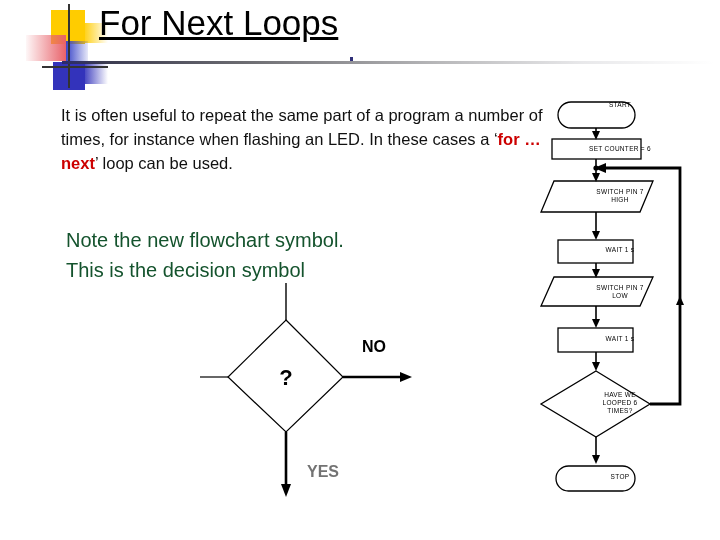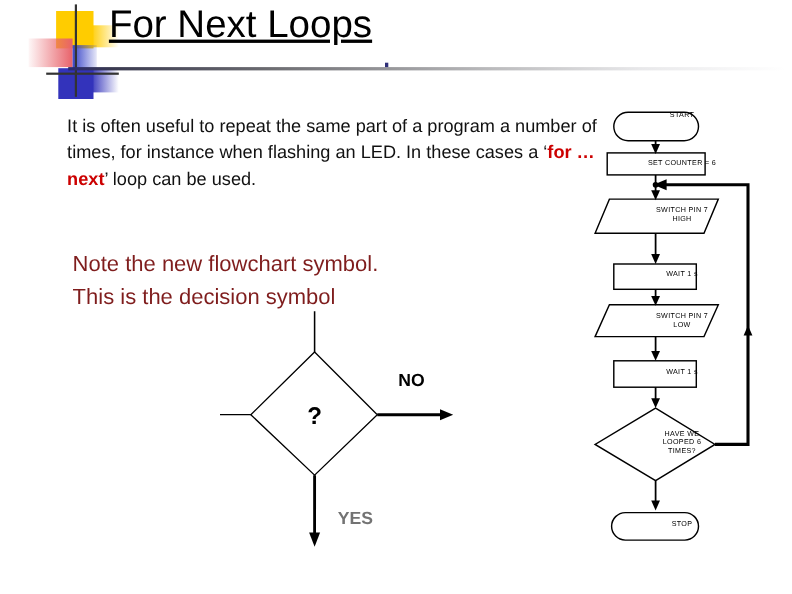--- a/index.html
+++ b/index.html
@@ -127,21 +127,21 @@
     color: #CC0000;
     font-weight: bold;
   }
   #note-paragraph {
     position: absolute;
     left: 66px;
     top: 225px;
     width: 280px;
     font-size: 20px;
     line-height: 30px;
-    color: #7f1d1d;
+    color: #14532d;
   }
 
   
   #decision-illustration {
     position: absolute;
     left: 200px;
     top: 255px;
     width: 250px;
     height: 255px;
   }

